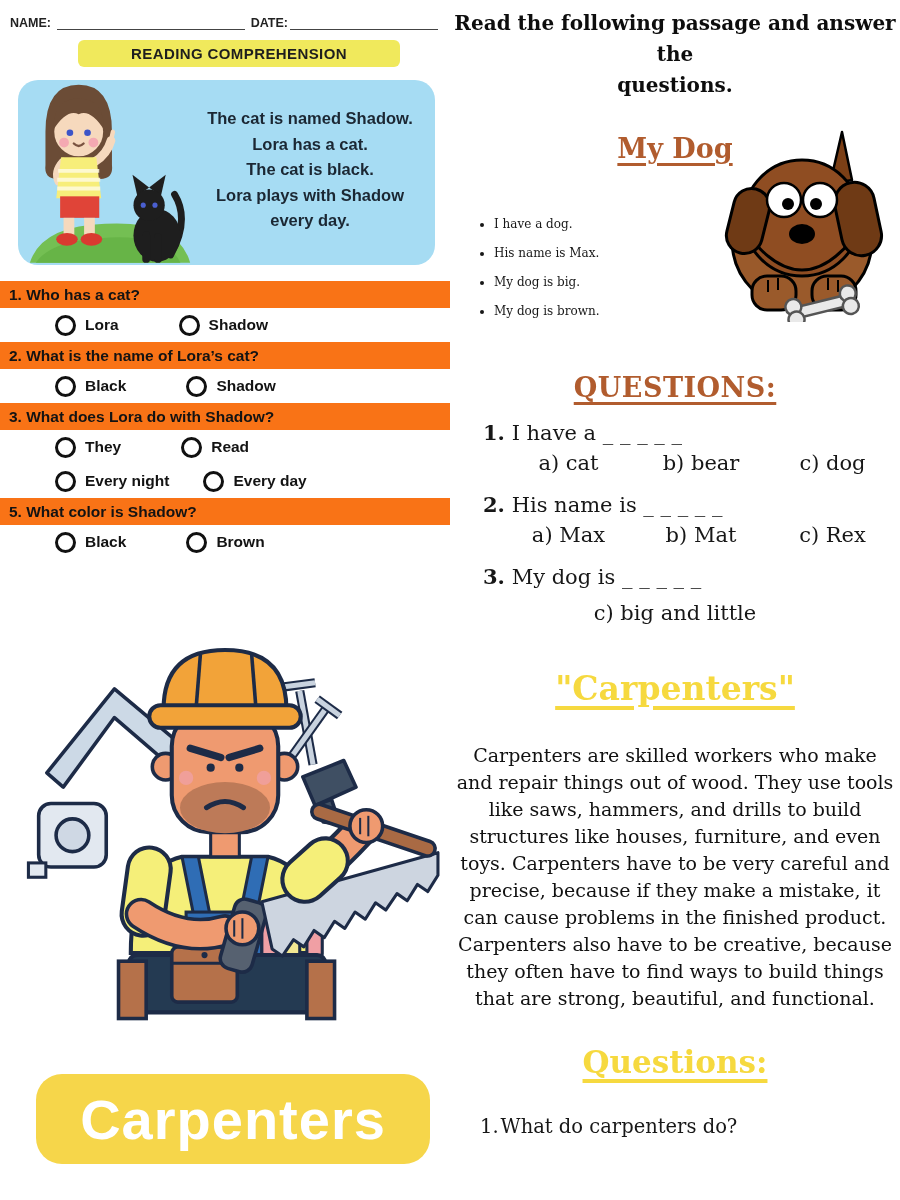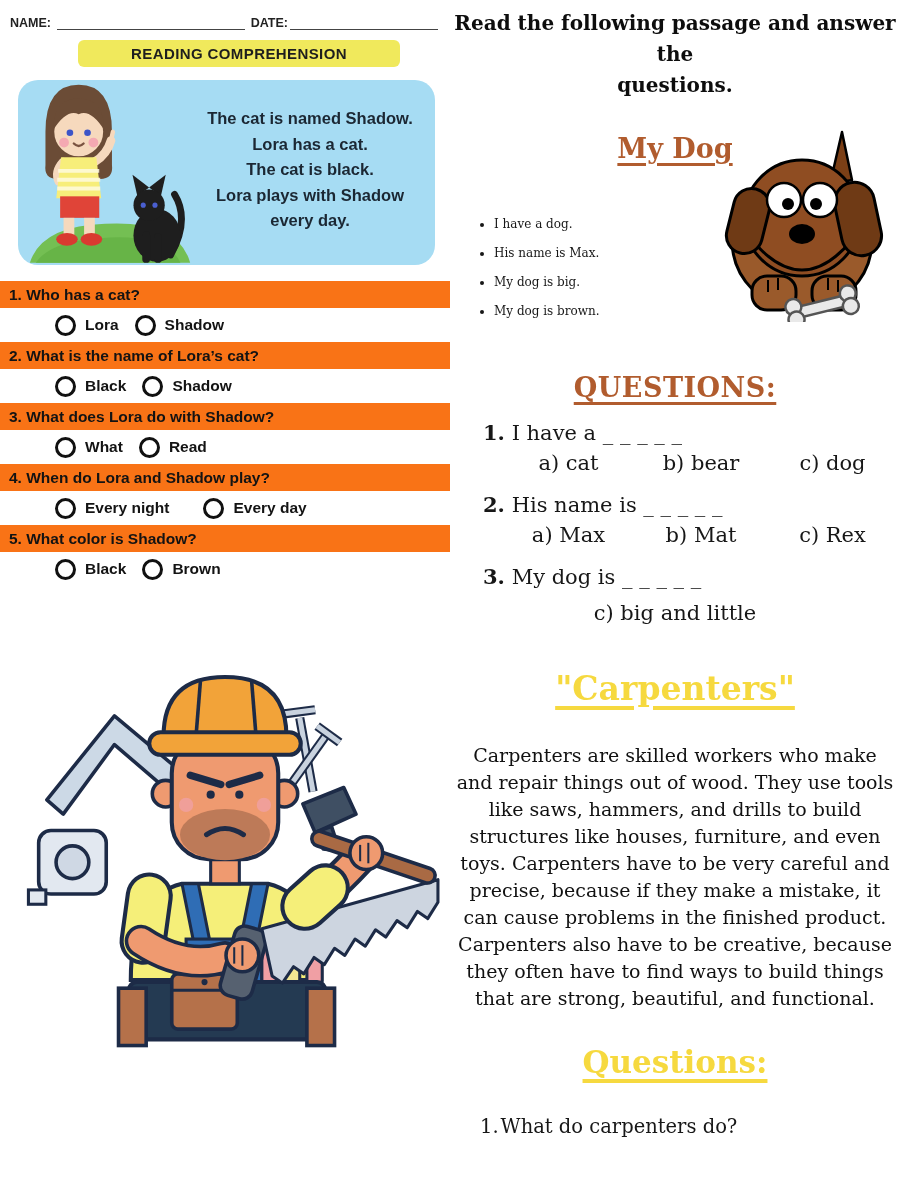--- a/index.html
+++ b/index.html
@@ -18,21 +18,21 @@
   .rc-title { margin:10px auto 0 78px; width:322px; height:27px; background:#f0e95c; border-radius:6px;
               display:flex; align-items:center; justify-content:center;
               font-size:15px; font-weight:bold; letter-spacing:.4px; color:#1e1e1e; }
   .passage-card { position:relative; margin:13px 15px 0 18px; height:185px; background:#a6dcf3; border-radius:20px; }
   .passage-card svg { position:absolute; left:4px; bottom:0; overflow:visible; }
   .passage-text { position:absolute; left:168px; top:26px; width:248px; text-align:center;
                   font-size:16.5px; font-weight:bold; color:#1b2733; line-height:1.55; }
   .quiz { margin-top:16px; }
   .qbar { height:27px; background:#f97316; display:flex; align-items:center;
           padding-left:9px; font-size:15.5px; font-weight:bold; color:#131313; }
-  .opts { height:34px; display:flex; align-items:center; padding-left:55px; gap:16px; }
+  .opts { height:34px; display:flex; align-items:center; padding-left:55px; gap:60px; }
   .opt  { display:flex; align-items:center; gap:9px; font-size:15.5px; font-weight:bold; color:#131313; }
   .radio { width:21px; height:21px; border:3px solid #111; border-radius:50%; background:#fff; flex:0 0 auto; }
   .carp-illu { display:block; margin:52px auto 0 auto; }
   .banner { margin:38px 0 0 36px; width:394px; height:90px; background:#f6d64a; border-radius:26px;
             display:flex; align-items:center; justify-content:center; }
   .banner span { font-size:56px; font-weight:bold; color:#fff; letter-spacing:1px; }
 
   
   .instruction { margin-top:8px; text-align:center; font-weight:bold; font-size:20px; line-height:1.55; color:#0d0d0d; }
   .heading-orange { display:block; text-align:center; font-weight:bold; color:#b15c2e;
@@ -140,28 +140,27 @@
           </span>
         <span class="opt">
             <span class="radio"></span>
             <span>Shadow</span>
           </span>
       </div>
       <div class="qbar">3. What does Lora do with Shadow?</div>
       <div class="opts">
         <span class="opt">
             <span class="radio"></span>
-            <span>What</span>
+            <span>They</span>
           </span>
         <span class="opt">
             <span class="radio"></span>
             <span>Read</span>
           </span>
       </div>
-      <div class="qbar">4. When do Lora and Shadow play?</div>
       <div class="opts" style="gap:34px;">
         <span class="opt">
             <span class="radio"></span>
             <span>Every night</span>
           </span>
         <span class="opt">
             <span class="radio"></span>
             <span>Every day</span>
           </span>
       </div>
@@ -242,20 +241,23 @@
       <circle cx="196" cy="153" r="4" fill="#1d2b47"></circle>
       <circle cx="224" cy="153" r="4" fill="#1d2b47"></circle>
       <circle cx="172" cy="163" r="7" fill="#f0a0a0" opacity="0.85"></circle>
       <circle cx="248" cy="163" r="7" fill="#f0a0a0" opacity="0.85"></circle>
       <path d="M150 96 Q150 38 210 38 Q270 38 270 96 Z" fill="#f2a339" stroke="#1d2b47" stroke-width="4"></path>
       <rect x="136" y="92" width="148" height="22" rx="11" fill="#f2a339" stroke="#1d2b47" stroke-width="4"></rect>
       <path d="M186 42 L182 92" fill="none" stroke="#1d2b47" stroke-width="3.5"></path>
       <path d="M236 42 L240 92" fill="none" stroke="#1d2b47" stroke-width="3.5"></path>
     </svg>
 
+    <div class="banner">
+      <span>Carpenters</span>
+    </div>
   </div>
 
   <div class="col-right">
 
     <div class="instruction">
       <div>Read the following passage and answer the</div>
       <div>questions.</div>
     </div>
 
     <span class="heading-orange mydog-title">My Dog</span>

